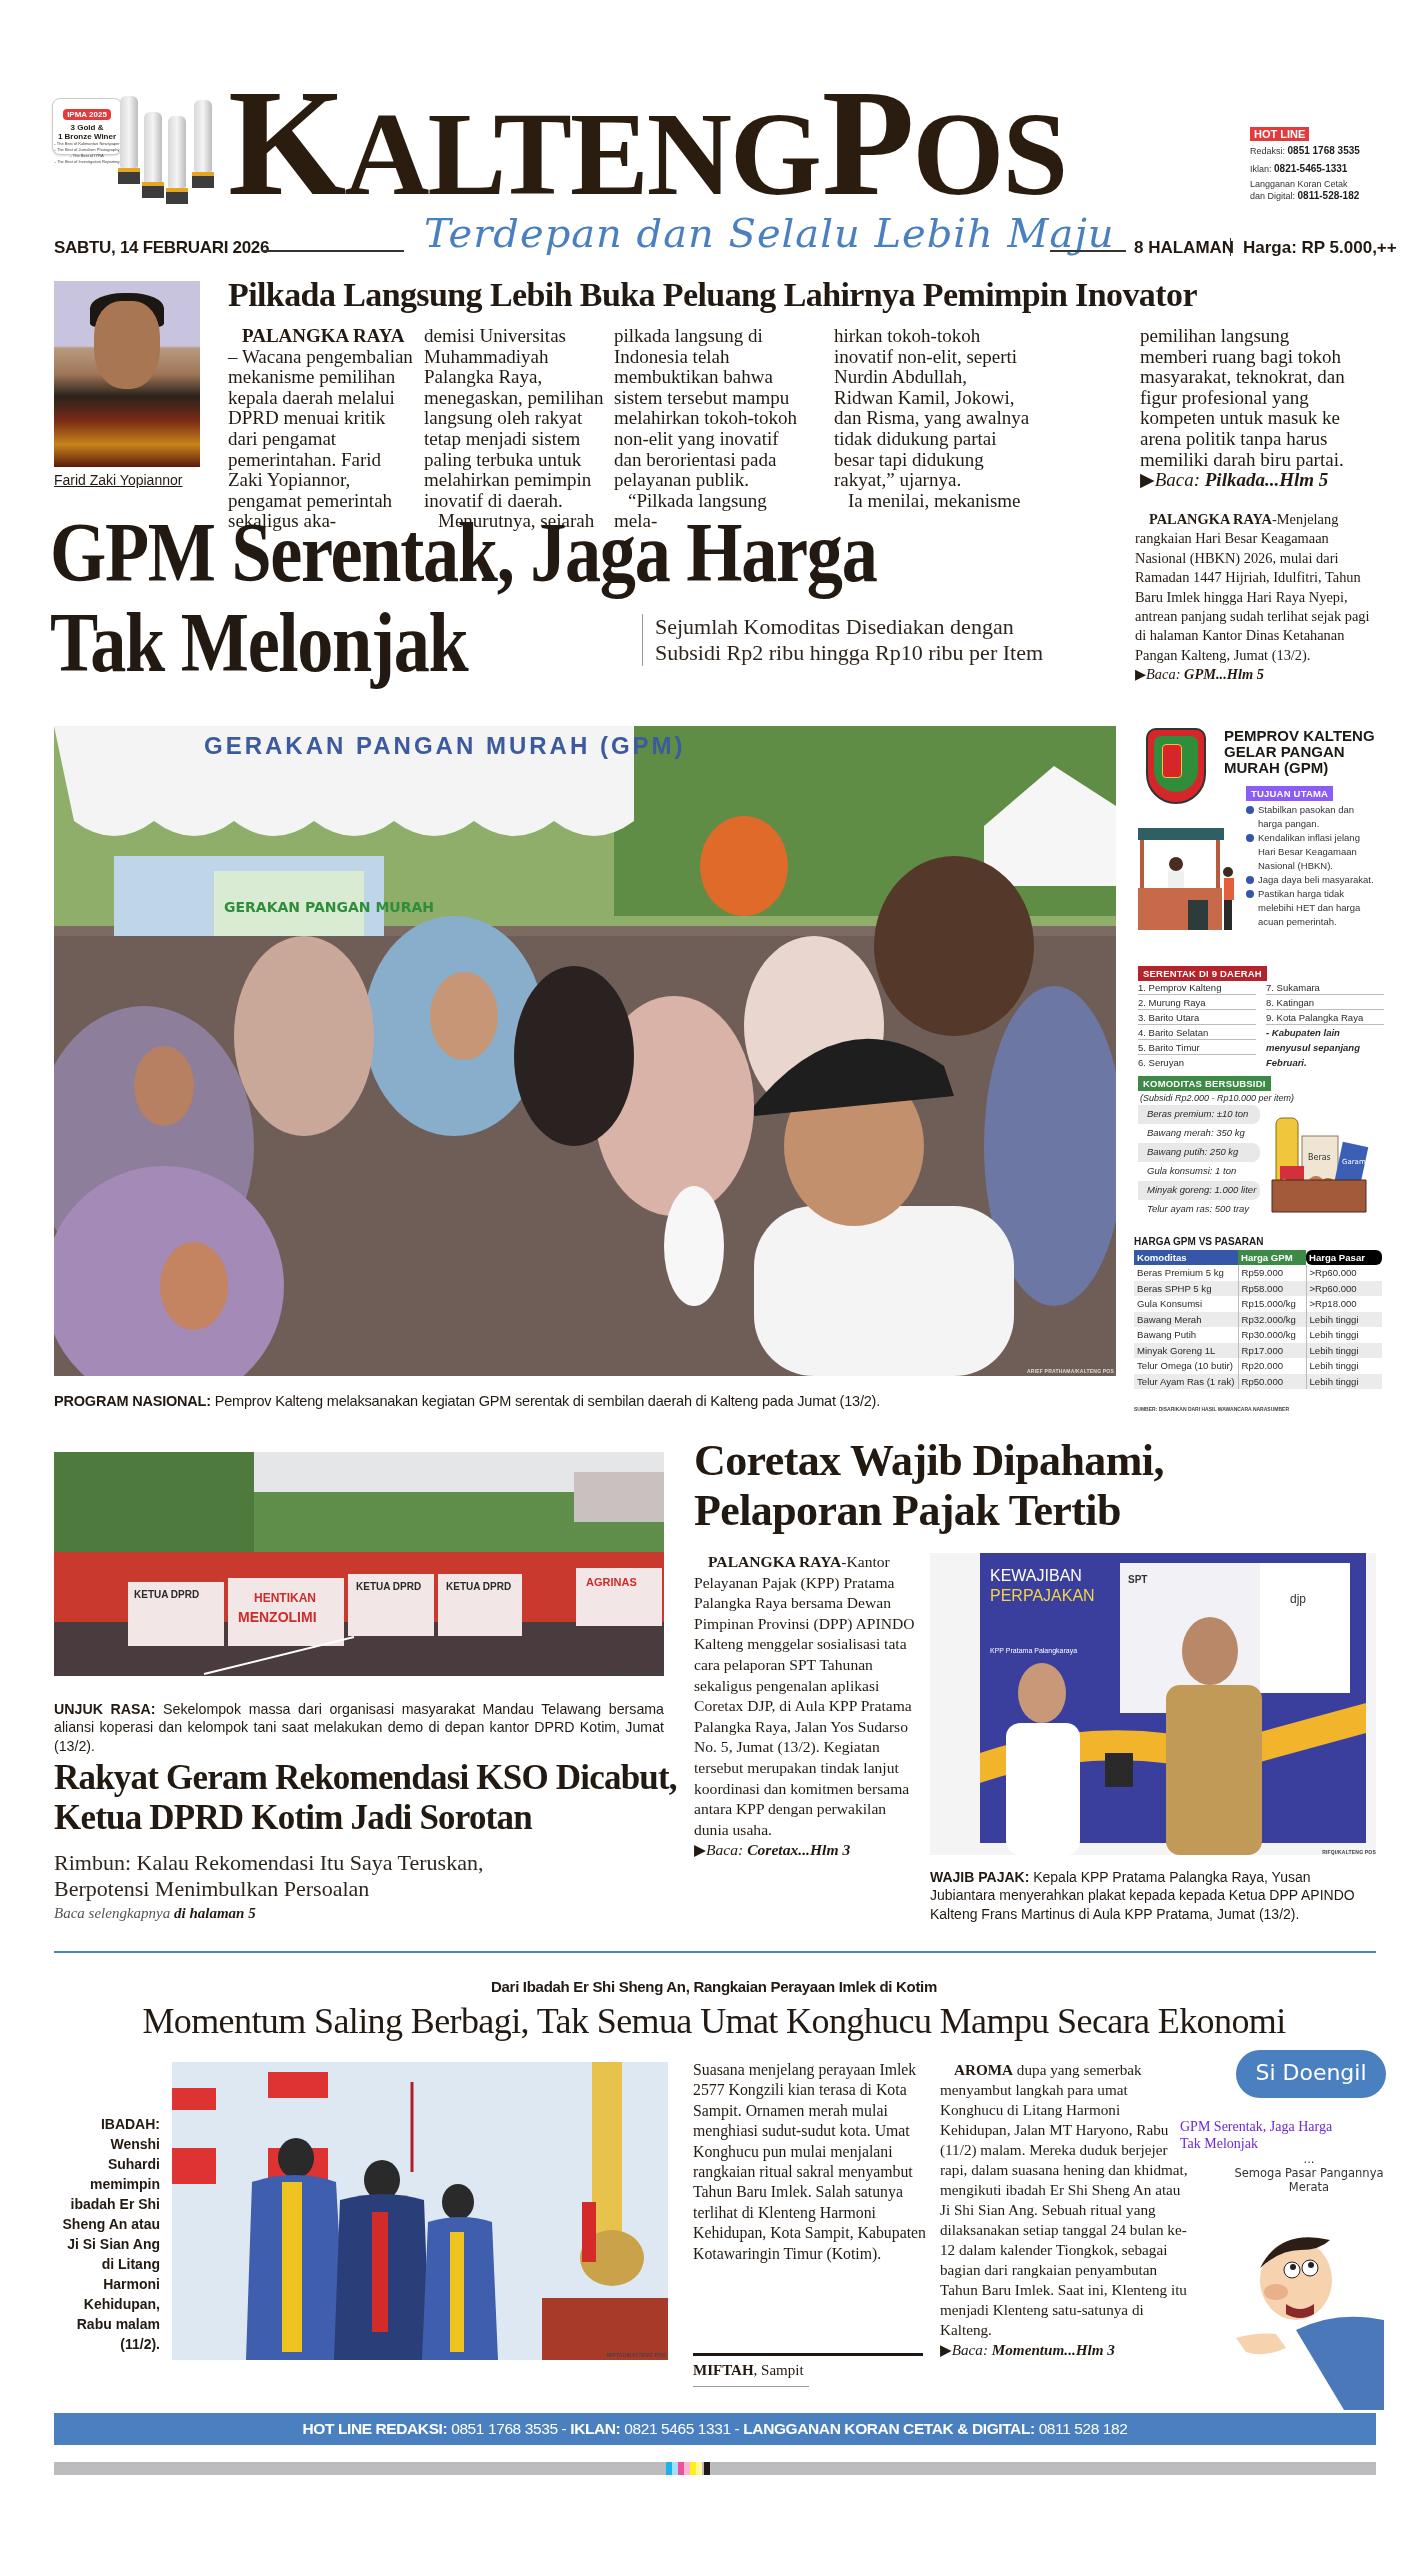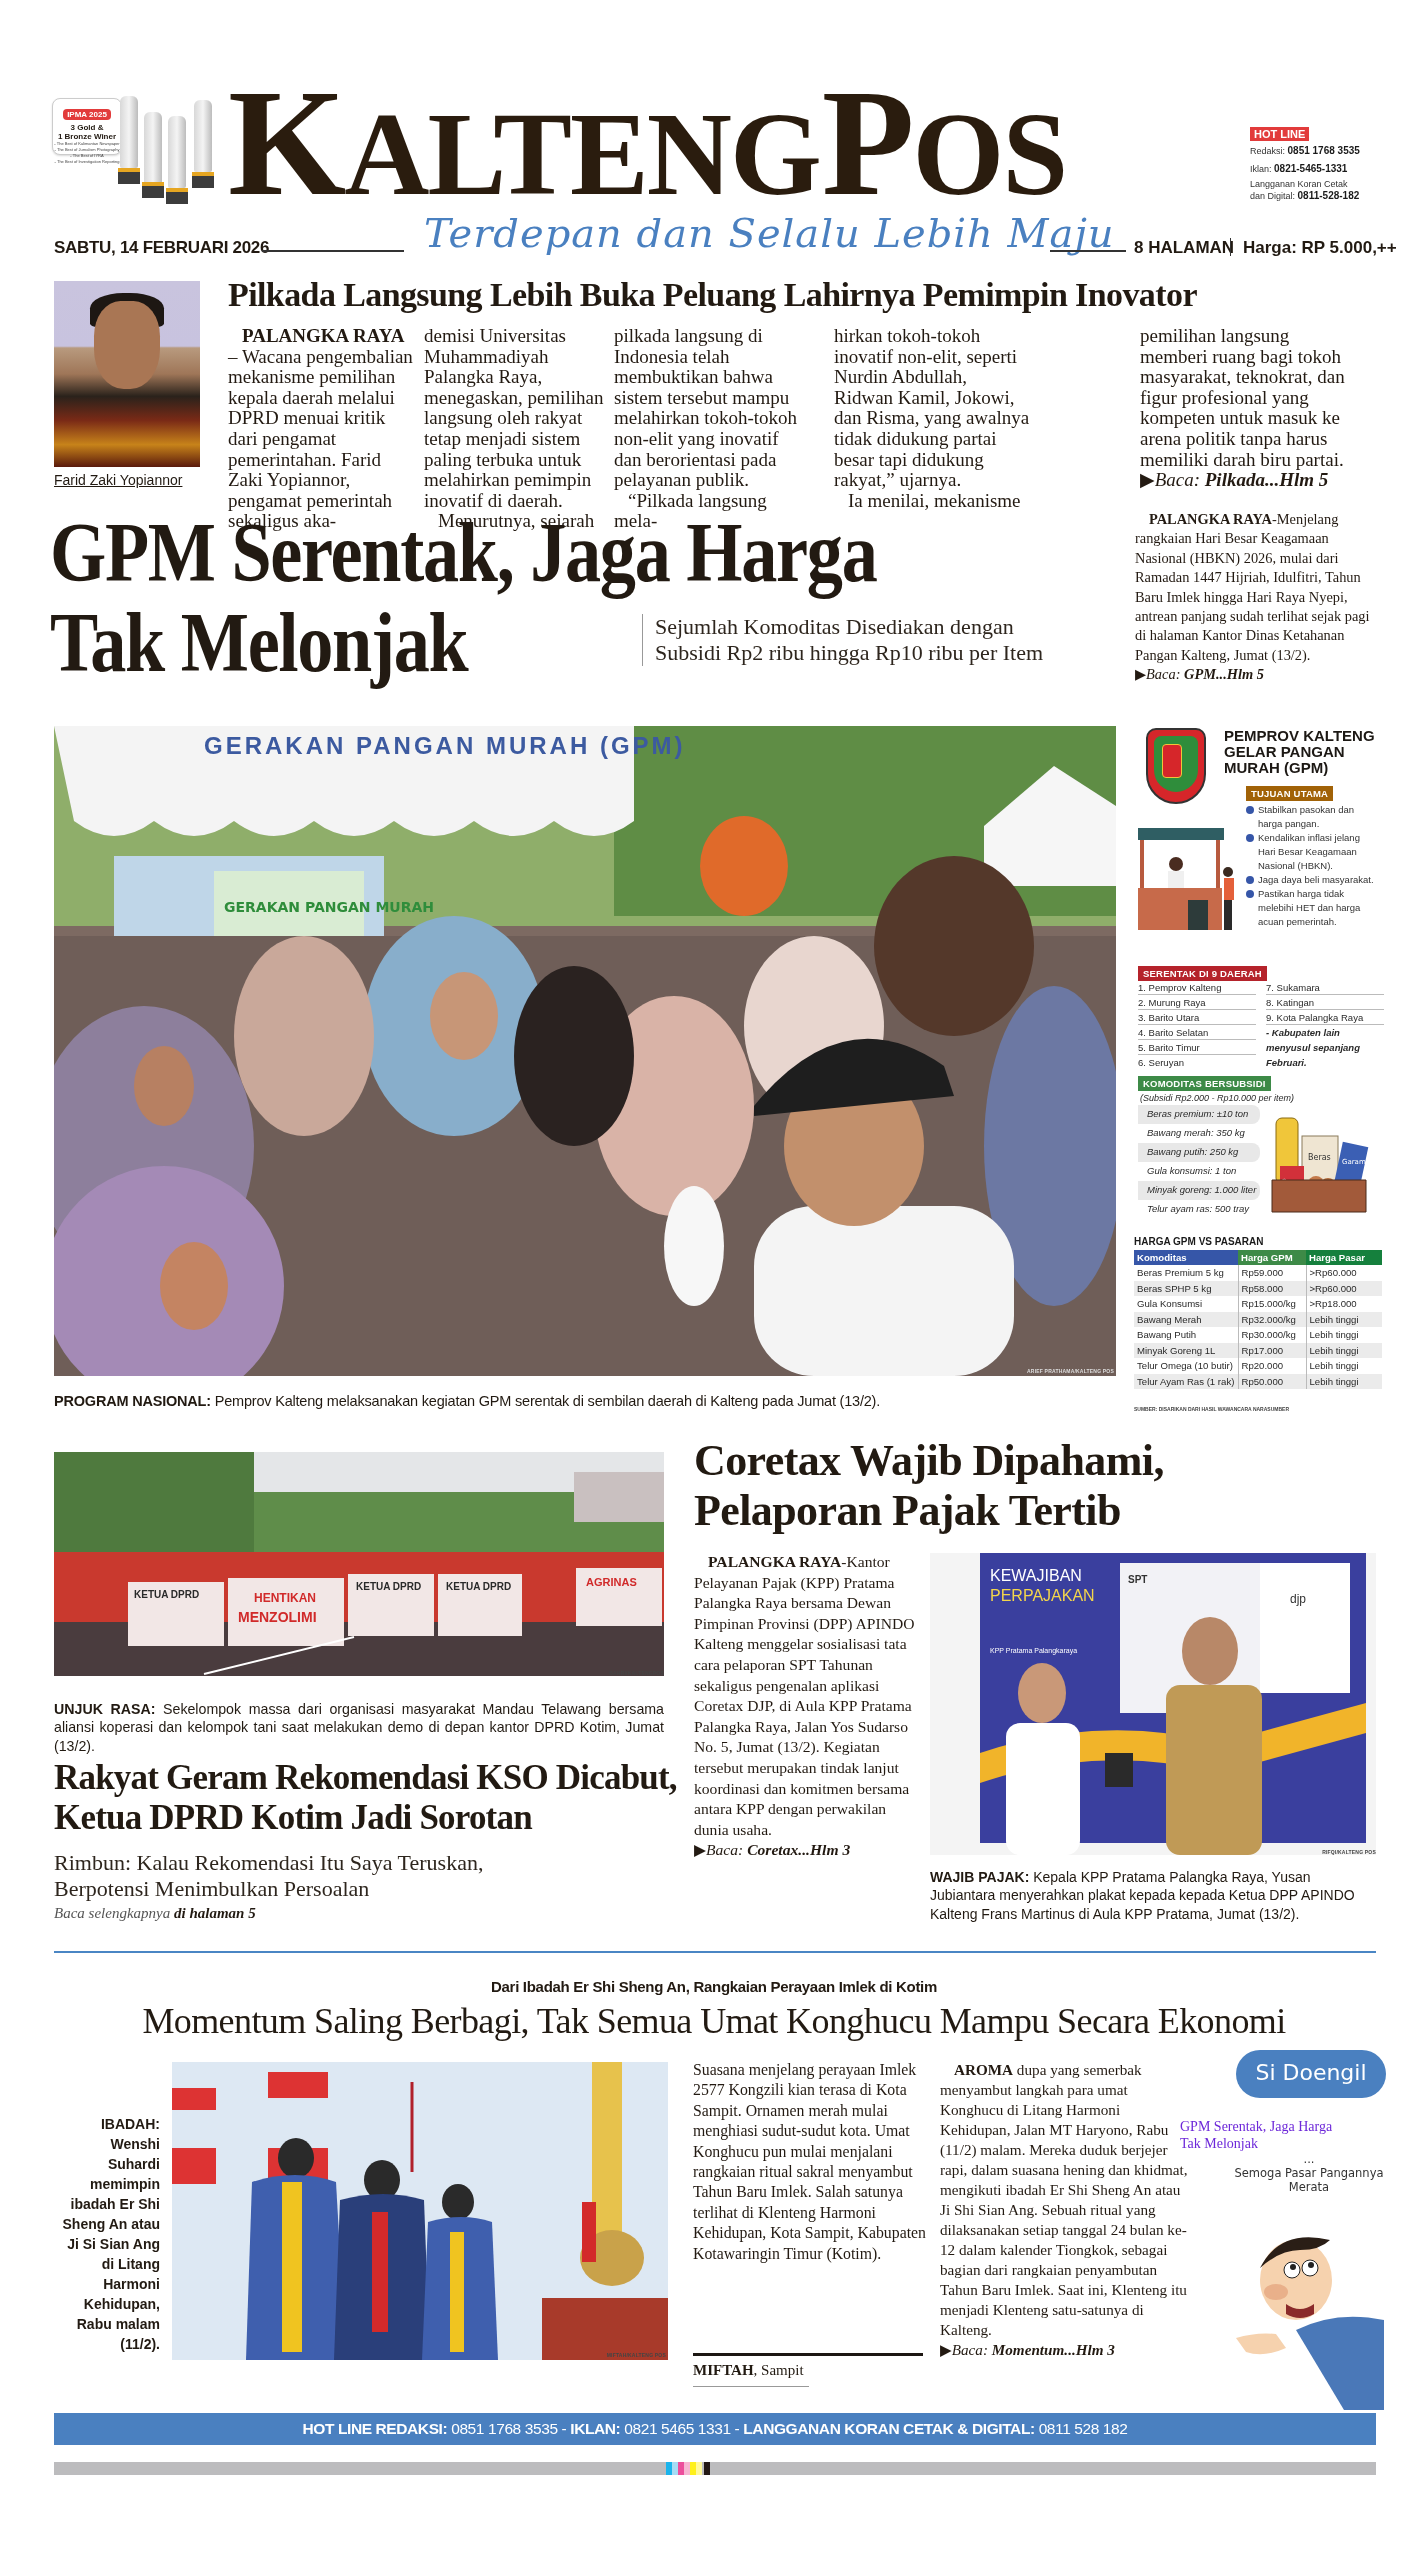--- a/index.html
+++ b/index.html
@@ -49,21 +49,21 @@
   .photo-caption { left: 54px; top: 1393px; font: bold 14.5px "Liberation Sans", sans-serif; white-space: nowrap; letter-spacing: -0.2px; }
   .credit { font: bold 5px "Liberation Sans", sans-serif; color: #444; letter-spacing: .2px; }
 
   
   .info { left: 1134px; top: 724px; width: 254px; }
   .crest { position: absolute; left: 12px; top: 4px; width: 60px; height: 76px; background: #d6262a; border-radius: 10px 10px 30px 30px; border: 2px solid #333; }
   .crest .inner { position: absolute; left: 6px; top: 6px; right: 6px; bottom: 10px; background: #2f8d3b; border-radius: 8px 8px 24px 24px; }
   .crest .core { position: absolute; left: 14px; top: 14px; width: 20px; height: 34px; background: #d6262a; border-radius: 4px; border: 1px solid #f0c53a; }
   .info-title { position: absolute; left: 90px; top: 4px; font: bold 15px "Liberation Sans", sans-serif; line-height: 16px; color: #1c1814; }
   .pill { display: inline-block; color: #fff; font: bold 9.5px "Liberation Sans", sans-serif; padding: 2px 5px; letter-spacing: .2px; }
-  .pill.blue { background: #a16207; }
+  .pill.blue { background: #8b5cf6; }
   .pill.red { background: #b5232b; }
   .pill.green { background: #3d8a47; }
   .goal-list { list-style: none; font: 9.5px "Liberation Sans", sans-serif; line-height: 14px; color: #333; }
   .goal-list li { position: relative; padding-left: 12px; }
   .goal-list li::before { content: ""; position: absolute; left: 0; top: 3px; width: 8px; height: 8px; border-radius: 50%; background: #3656a8; }
   .stall { position: absolute; left: 4px; top: 104px; width: 100px; height: 110px; }
   .region-grid { position: absolute; left: 4px; top: 256px; width: 246px; font: 9.5px "Liberation Sans", sans-serif; color: #2a2a2a; }
   .region-grid .r { height: 15px; line-height: 15px; border-bottom: 1px solid #bbb; }
   .komod { position: absolute; left: 4px; top: 352px; width: 250px; font: 9.5px "Liberation Sans", sans-serif; color: #2a2a2a; }
   .komod .row { height: 19px; line-height: 18.5px; padding-left: 9px; width: 122px; font-style: italic; }
@@ -304,21 +304,21 @@
     <circle cx="48" cy="70" r="8" fill="#c47a4a"></circle>
       <circle cx="60" cy="72" r="8" fill="#b26a3a"></circle>
     <path d="M4 66 h94 v32 h-94 Z" fill="#a25a3a" stroke="#4a2a1a"></path>
   </svg>
   <div class="pt-title">HARGA GPM VS PASARAN</div>
   <table class="pt">
     <thead>
       <tr>
         <th style="background:#3656a8;width:104px;">Komoditas</th>
         <th style="background:#3d8a47;width:68px;">Harga GPM</th>
-        <th style="background:#15803d;width:76px;">Harga Pasar</th>
+        <th style="background:#000000;width:76px;border-radius:6px;">Harga Pasar</th>
       </tr>
     </thead>
     <tbody>
       <tr>
           <td>Beras Premium 5 kg</td>
           <td>Rp59.000</td>
           <td>&gt;Rp60.000</td>
         </tr>
       <tr class="shade">
           <td>Beras SPHP 5 kg</td>

